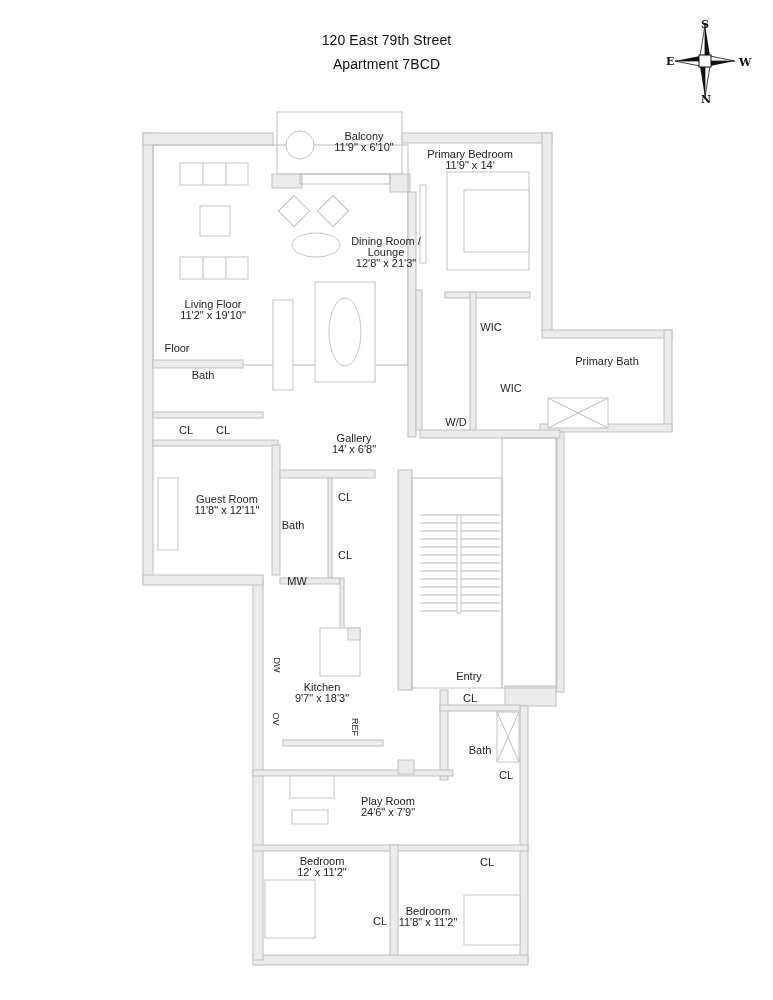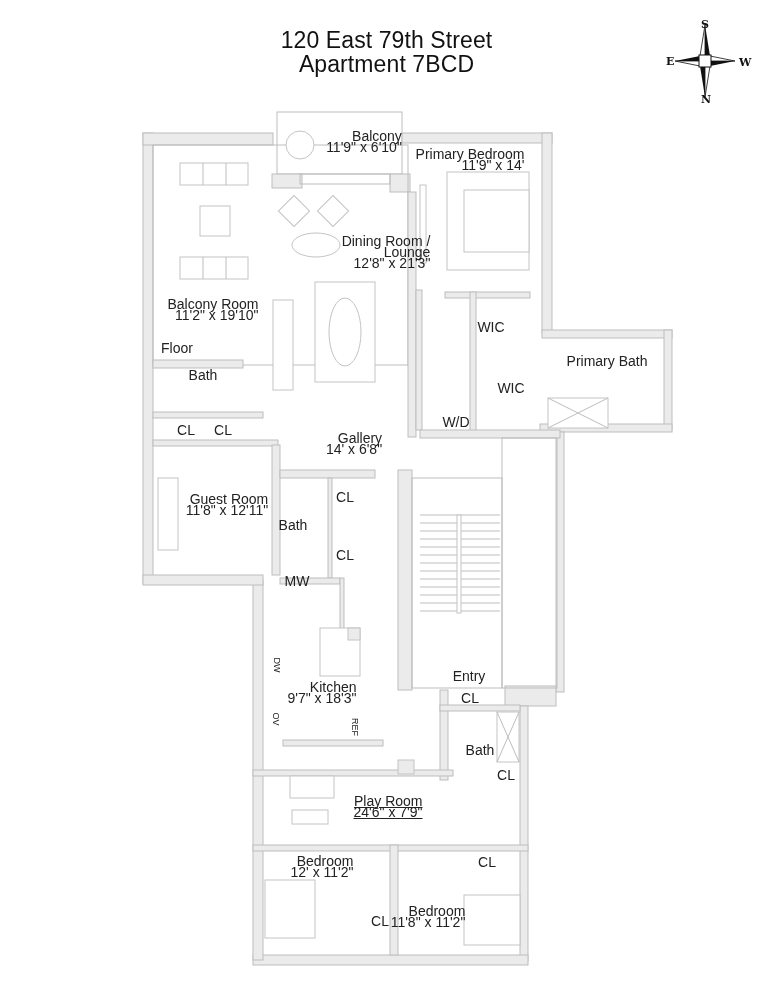--- a/index.html
+++ b/index.html
@@ -1,26 +1,26 @@
 <!DOCTYPE html>
 <html><head>
 <meta charset="utf-8">
 <style>
   html, body { margin: 0; padding: 0; background: #ffffff; }
   body { width: 773px; height: 1000px; position: relative; overflow: hidden; font-family: "Liberation Sans", sans-serif; }
   .title-block { position: absolute; left: 0; width: 773px; top: 28px; text-align: center; color: #111; }
-  .title-line { font-size: 23px; line-height: 24px; display: block; letter-spacing: 0.1px; }
+  .title-line { font-size: 14px; line-height: 24px; display: block; letter-spacing: 0.1px; }
   .compass { position: absolute; left: 660px; top: 14px; width: 100px; height: 95px; }
   .compass-letter { position: absolute; font-family: "DejaVu Serif", serif; font-weight: bold; font-size: 11px; color: #111; }
   svg.plan { position: absolute; left: 0; top: 0; }
   .wall { fill: #ebebeb; stroke: #bdbdbd; stroke-width: 1; }
   .line { fill: none; stroke: #bdbdbd; stroke-width: 1; }
   .furn { fill: #ffffff; stroke: #c4c4c4; stroke-width: 1; }
   .furn-g { fill: #ebebeb; stroke: #c4c4c4; stroke-width: 1; }
-  .room-label { position: absolute; text-align: right; color: #222; font-size: 14px; line-height: 11px; white-space: nowrap; transform: translateX(-50%); }
+  .room-label { position: absolute; text-align: center; color: #222; font-size: 11px; line-height: 11px; white-space: nowrap; transform: translateX(-50%); }
   .room-label .dim { display: block; }
   .vert-label { position: absolute; font-size: 9px; color: #222; transform: rotate(90deg); transform-origin: center; white-space: nowrap; }
 </style>
 </head>
 <body>
 
 <div class="title-block">
   <span class="title-line">120 East 79th Street</span>
   <span class="title-line">Apartment 7BCD</span>
 </div>
@@ -171,21 +171,21 @@
 <div class="room-label" style="left:470px;top:149px;">
   <span>Primary Bedroom</span>
   <span class="dim">11'9" x 14'</span>
 </div>
 <div class="room-label" style="left:386px;top:236px;">
   <span class="dim">Dining Room /</span>
   <span class="dim">Lounge</span>
   <span class="dim">12'8" x 21'3"</span>
 </div>
 <div class="room-label" style="left:213px;top:299px;">
-  <span>Balcony Room</span>
+  <span>Living Floor</span>
   <span class="dim">11'2" x 19'10"</span>
 </div>
 <div class="room-label" style="left:177px;top:343px;">
   <span>Floor</span>
 </div>
 <div class="room-label" style="left:203px;top:370px;">
   <span>Bath</span>
 </div>
 <div class="room-label" style="left:186px;top:425px;">
   <span>CL</span>
@@ -237,21 +237,21 @@
 </div>
 <div class="room-label" style="left:470px;top:693px;">
   <span>CL</span>
 </div>
 <div class="room-label" style="left:480px;top:745px;">
   <span>Bath</span>
 </div>
 <div class="room-label" style="left:506px;top:770px;">
   <span>CL</span>
 </div>
-<div class="room-label" style="left:388px;top:796px;text-decoration:underline;">
+<div class="room-label" style="left:388px;top:796px;">
   <span>Play Room</span>
   <span class="dim">24'6" x 7'9"</span>
 </div>
 <div class="room-label" style="left:322px;top:856px;">
   <span>Bedroom</span>
   <span class="dim">12' x 11'2"</span>
 </div>
 <div class="room-label" style="left:380px;top:916px;">
   <span>CL</span>
 </div>

